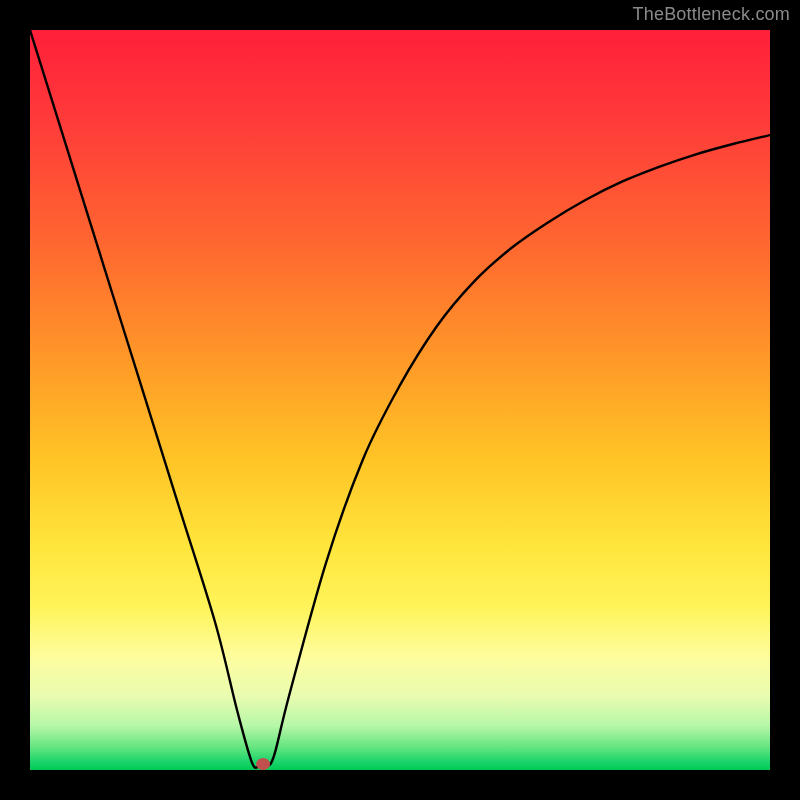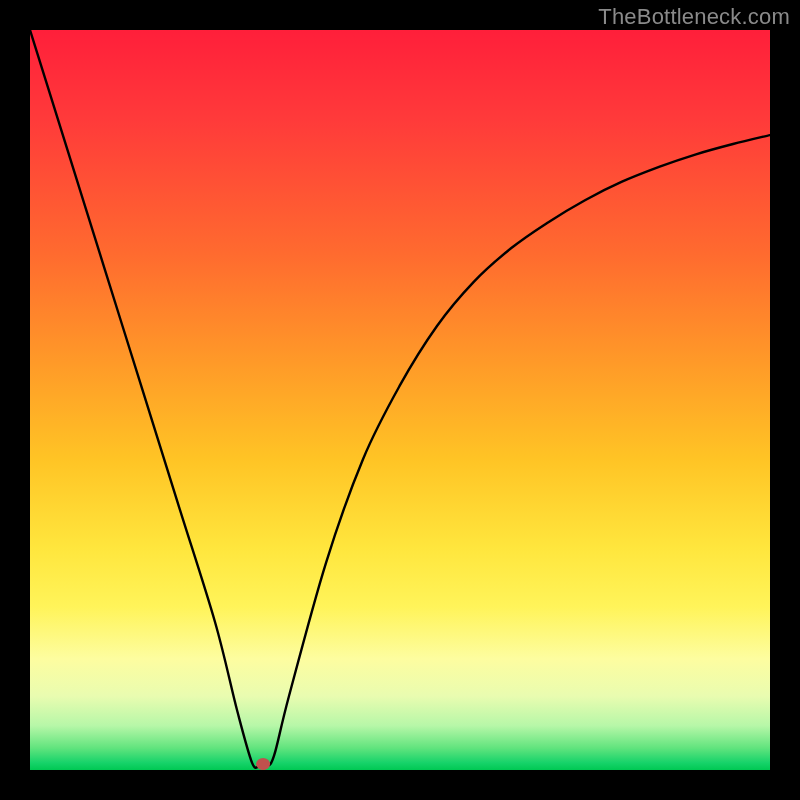--- a/index.html
+++ b/index.html
@@ -39,21 +39,21 @@
       #62e47e 97%,
       #17d36a 99%,
       #00c853 100%
     );
   }
   .watermark {
     position: absolute;
     top: 4px;
     right: 10px;
     color: #8a8a8a;
-    font-size: 22px;
+    font-size: 18px;
     font-weight: 500;
     letter-spacing: 0.2px;
     user-select: none;
   }
   svg.curve {
     position: absolute;
     left: 0;
     top: 0;
     width: 740px;
     height: 740px;

